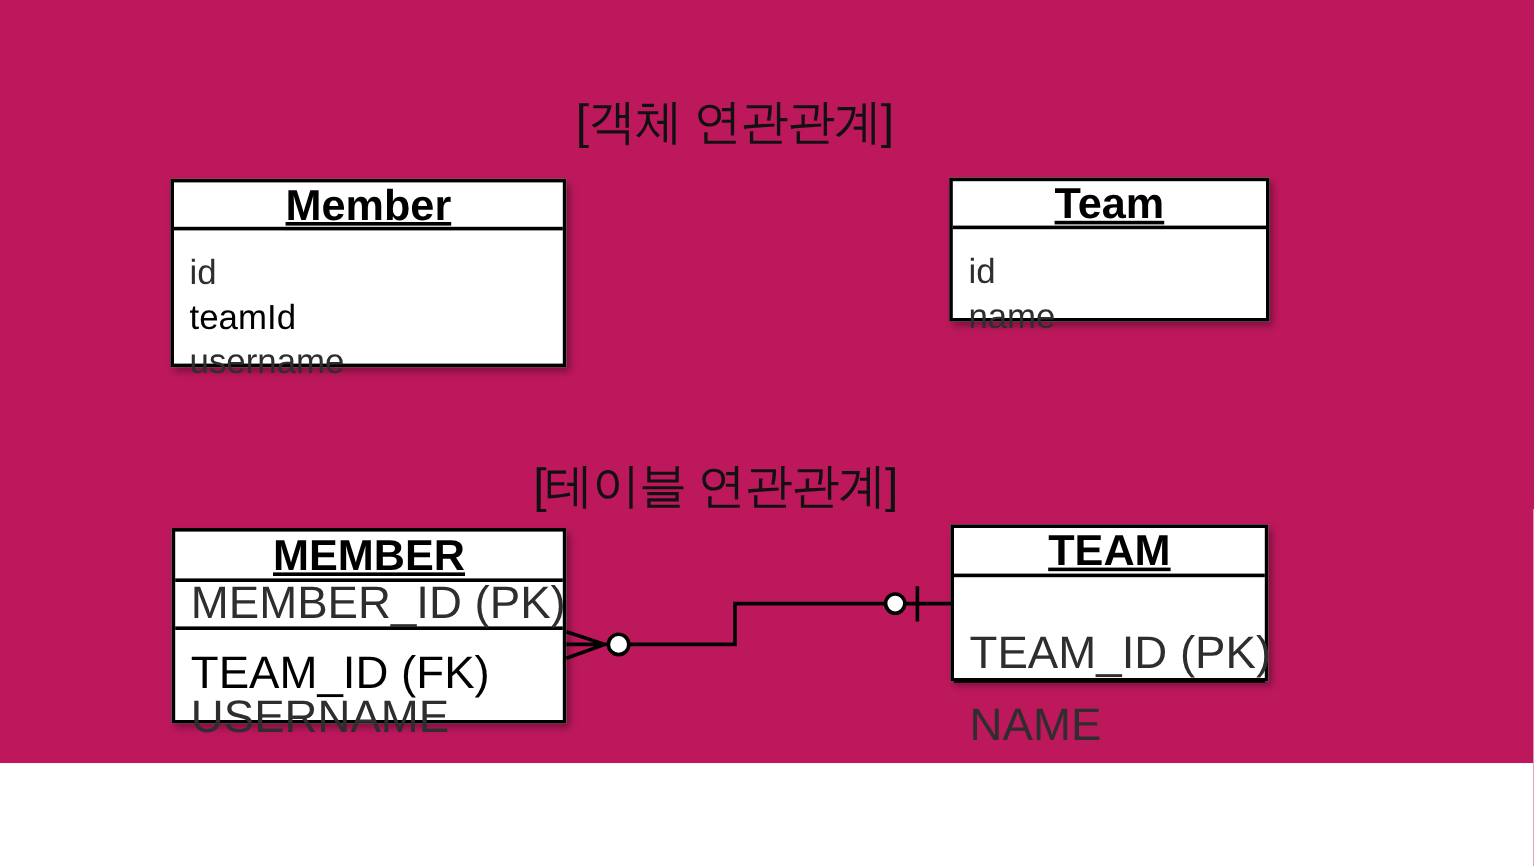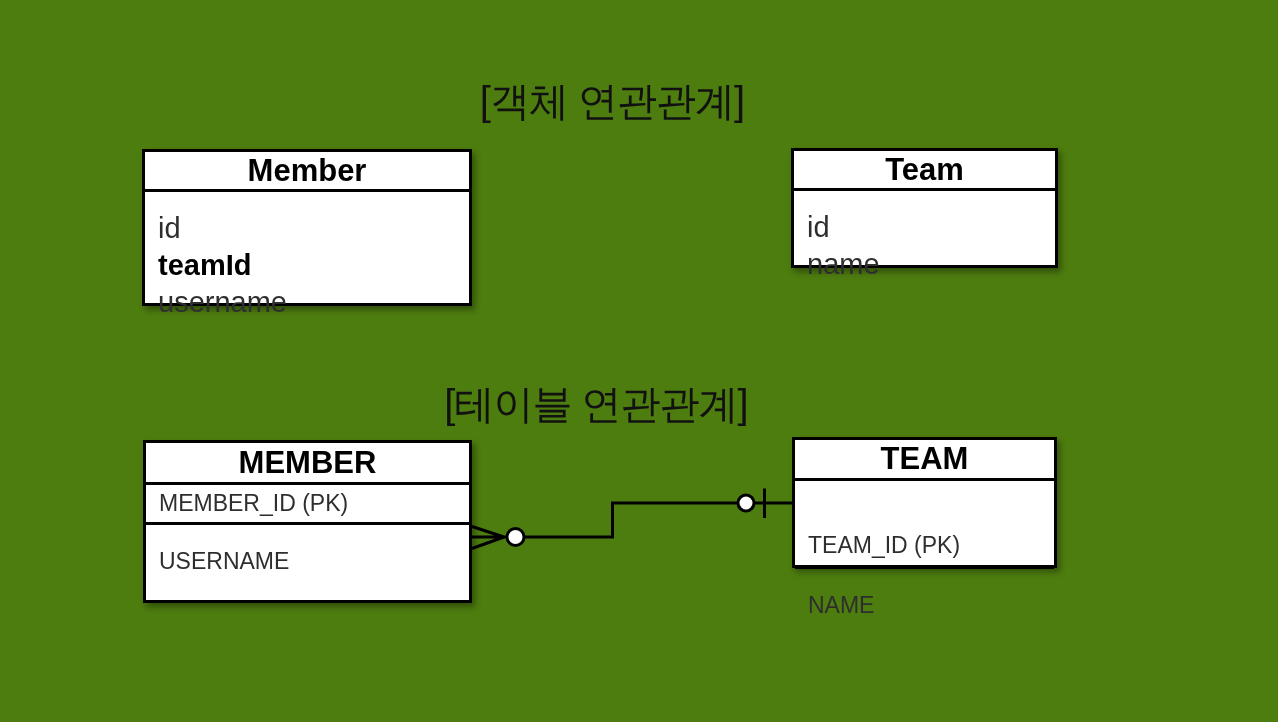--- a/index.html
+++ b/index.html
@@ -1,19 +1,19 @@
 <!DOCTYPE html>
 <html><head>
 <meta charset="utf-8">
 <style>
   html,body { margin:0; padding:0; background:#ffffff; }
   .canvas {
     position:relative;
-    width:1278px; height:722px;
-    background:#4d7c0f;
+    width:1278px; height:636px;
+    background:#be185d;
     font-family:"Liberation Sans", sans-serif;
     overflow:hidden;
   }
   .diagram-title {
     position:absolute;
     transform:translateX(-50%);
     font-size:40px;
     color:#111111;
     white-space:nowrap;
     letter-spacing:-1px;
@@ -22,40 +22,40 @@
     position:absolute;
     box-sizing:border-box;
     border:3px solid #000000;
     background:#ffffff;
     box-shadow:3px 4px 6px rgba(0,0,0,0.35);
   }
   .entity-header {
     box-sizing:border-box;
     border-bottom:3px solid #000000;
     font-weight:bold;
-    font-size:31px;
+    font-size:36px;
     color:#000000;
     text-align:center;
-    display:flex; align-items:center; justify-content:center;
+    display:flex; align-items:center; justify-content:center;text-decoration:underline;
   }
   .compartment {
     box-sizing:border-box;
     border-bottom:3px solid #000000;
     padding-left:13px;
     display:flex; align-items:center;
   }
   .entity-body { padding-left:13px; padding-top:18px; }
   .row {
     font-size:29px;
     color:#2e2e2e;
     white-space:nowrap;
   }
-  .row.bold { font-weight:bold; color:#000000; }
+  .row.bold { font-weight:normal; color:#000000; }
   .obj .row  { line-height:37px; }
-  .tbl .row  { line-height:37px; font-size:23px; }
+  .tbl .row  { line-height:37px; font-size:38px; }
   .tbl .compartment .row { line-height:normal; }
   .connector-svg {
     position:absolute; left:0; top:0;
     pointer-events:none;
   }
 </style>
 </head>
 <body>
 
 <div class="canvas">
@@ -80,20 +80,21 @@
   </div>
 
   <div class="diagram-title" style="left:596px; top:377px;text-align:right;">[테이블 연관관계]</div>
 
   <div class="entity tbl" style="left:143px; top:440px; width:329px; height:163px;">
     <div class="entity-header" style="height:42px;">MEMBER</div>
     <div class="compartment" style="height:40px;">
       <div class="row">MEMBER_ID (PK)</div>
     </div>
     <div class="entity-body">
+      <div class="row bold">TEAM_ID (FK)</div>
       <div class="row">USERNAME</div>
     </div>
   </div>
 
   <div class="entity tbl" style="left:792px; top:437px; width:265px; height:131px;">
     <div class="entity-header" style="height:41px;">TEAM</div>
     <div class="compartment" style="height:44px;margin-top:44px;">
       <div class="row">TEAM_ID (PK)</div>
     </div>
     <div class="entity-body">

